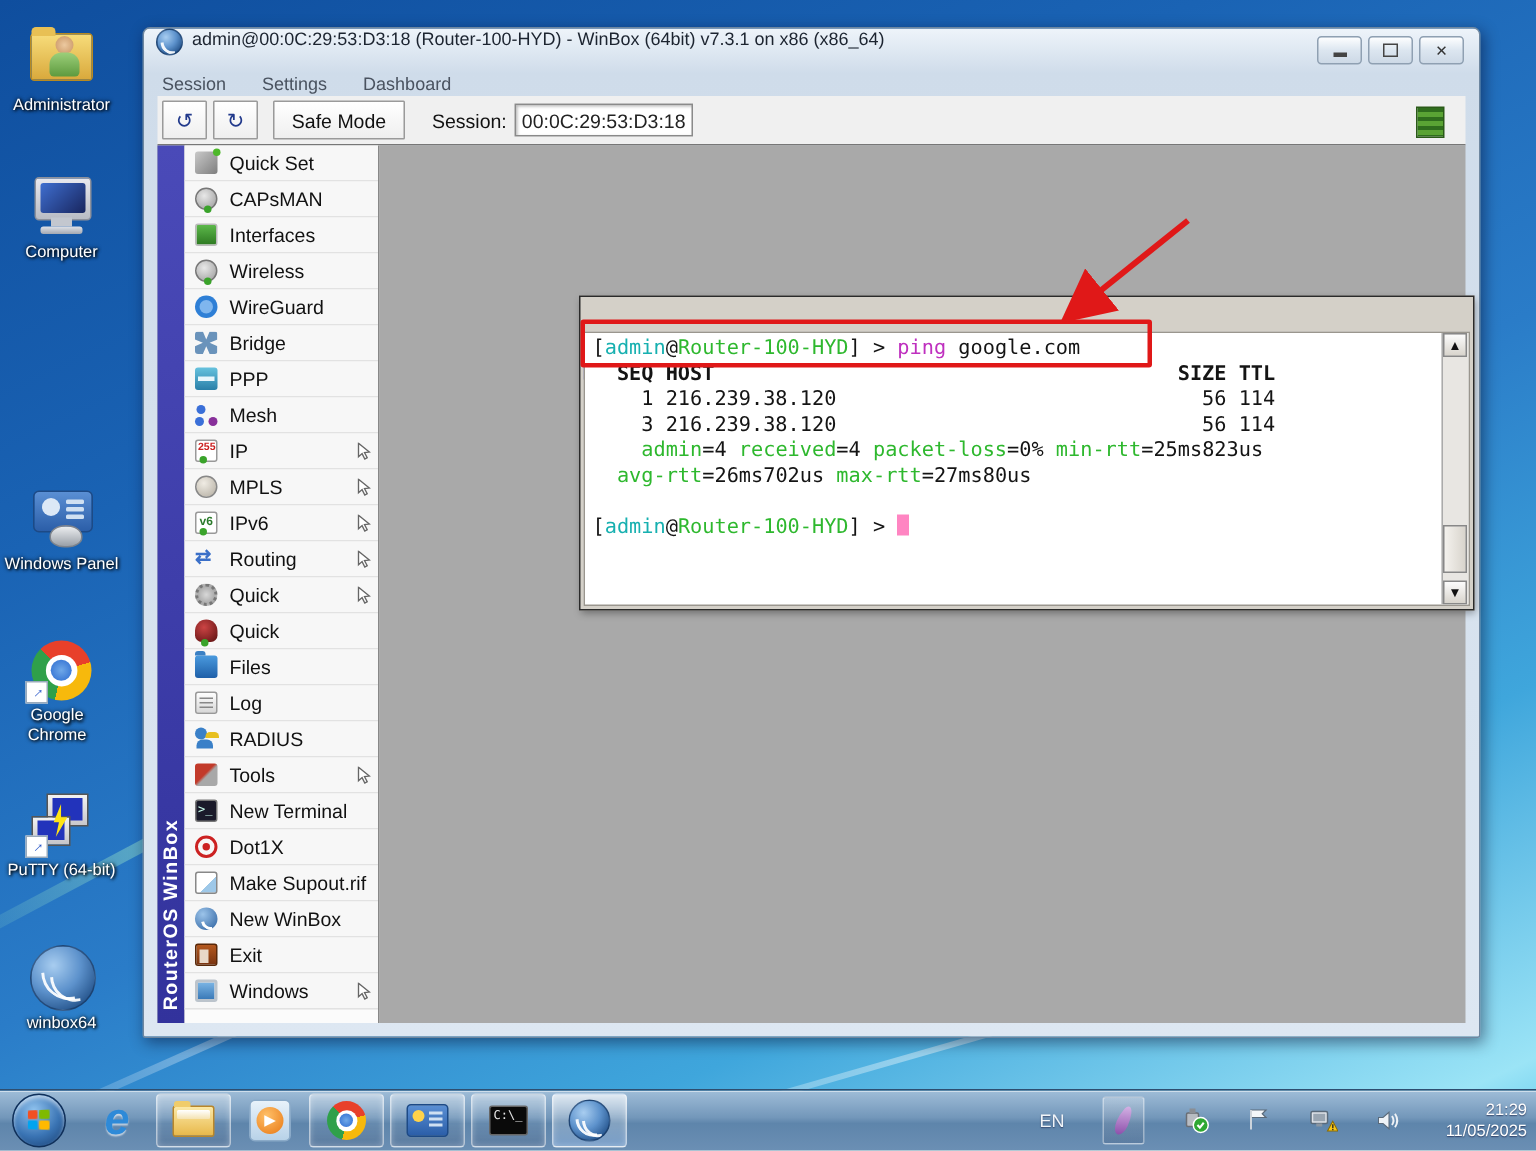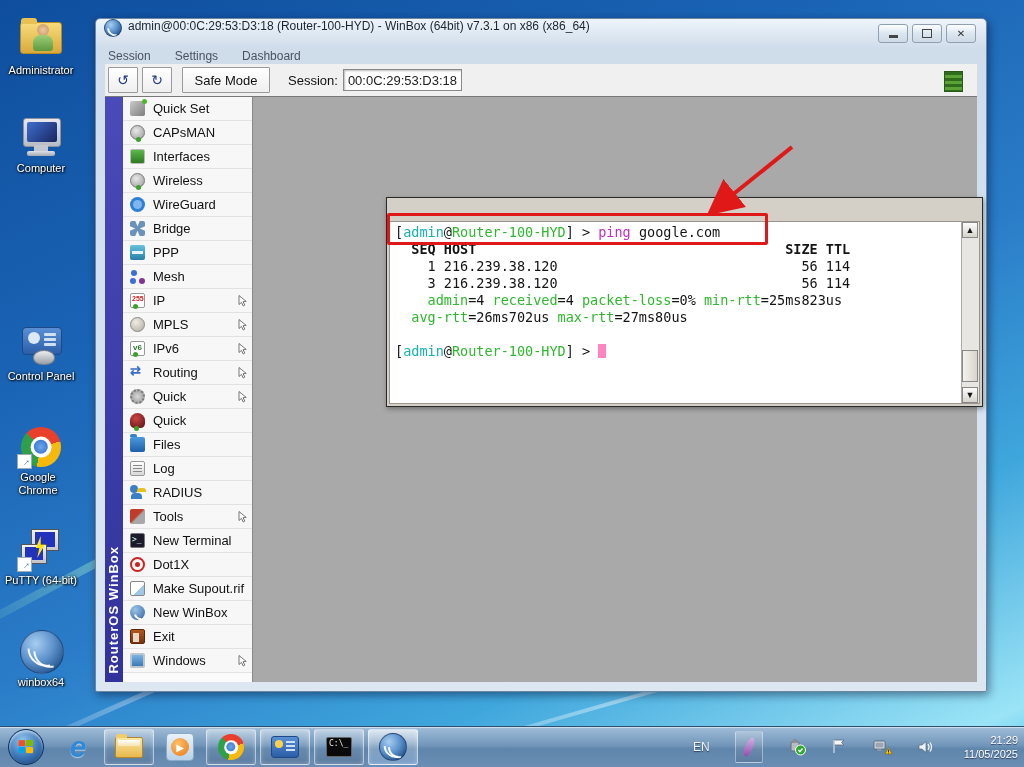--- a/index.html
+++ b/index.html
@@ -197,21 +197,21 @@
   <div class="dicon" style="top:324px;">
     <div class="ic-wrap">
       <div class="cpanel">
           <div class="dot"></div>
           <div class="b1"></div>
           <div class="b2"></div>
           <div class="b3"></div>
         </div>
       <div class="cmouse"></div>
     </div>
-    <div class="lbl">Control Panel</div>
+    <div class="lbl">Windows Panel</div>
   </div>
   <div class="dicon" style="top:425px;">
     <div class="ic-wrap">
       <div class="chrome-ic" style="left:4px;top:2px;width:40px;height:40px;"></div>
       <div class="shortcut">
           <span>→</span>
         </div>
     </div>
     <div class="lbl" style="width:72px;">Google Chrome</div>
   </div>

